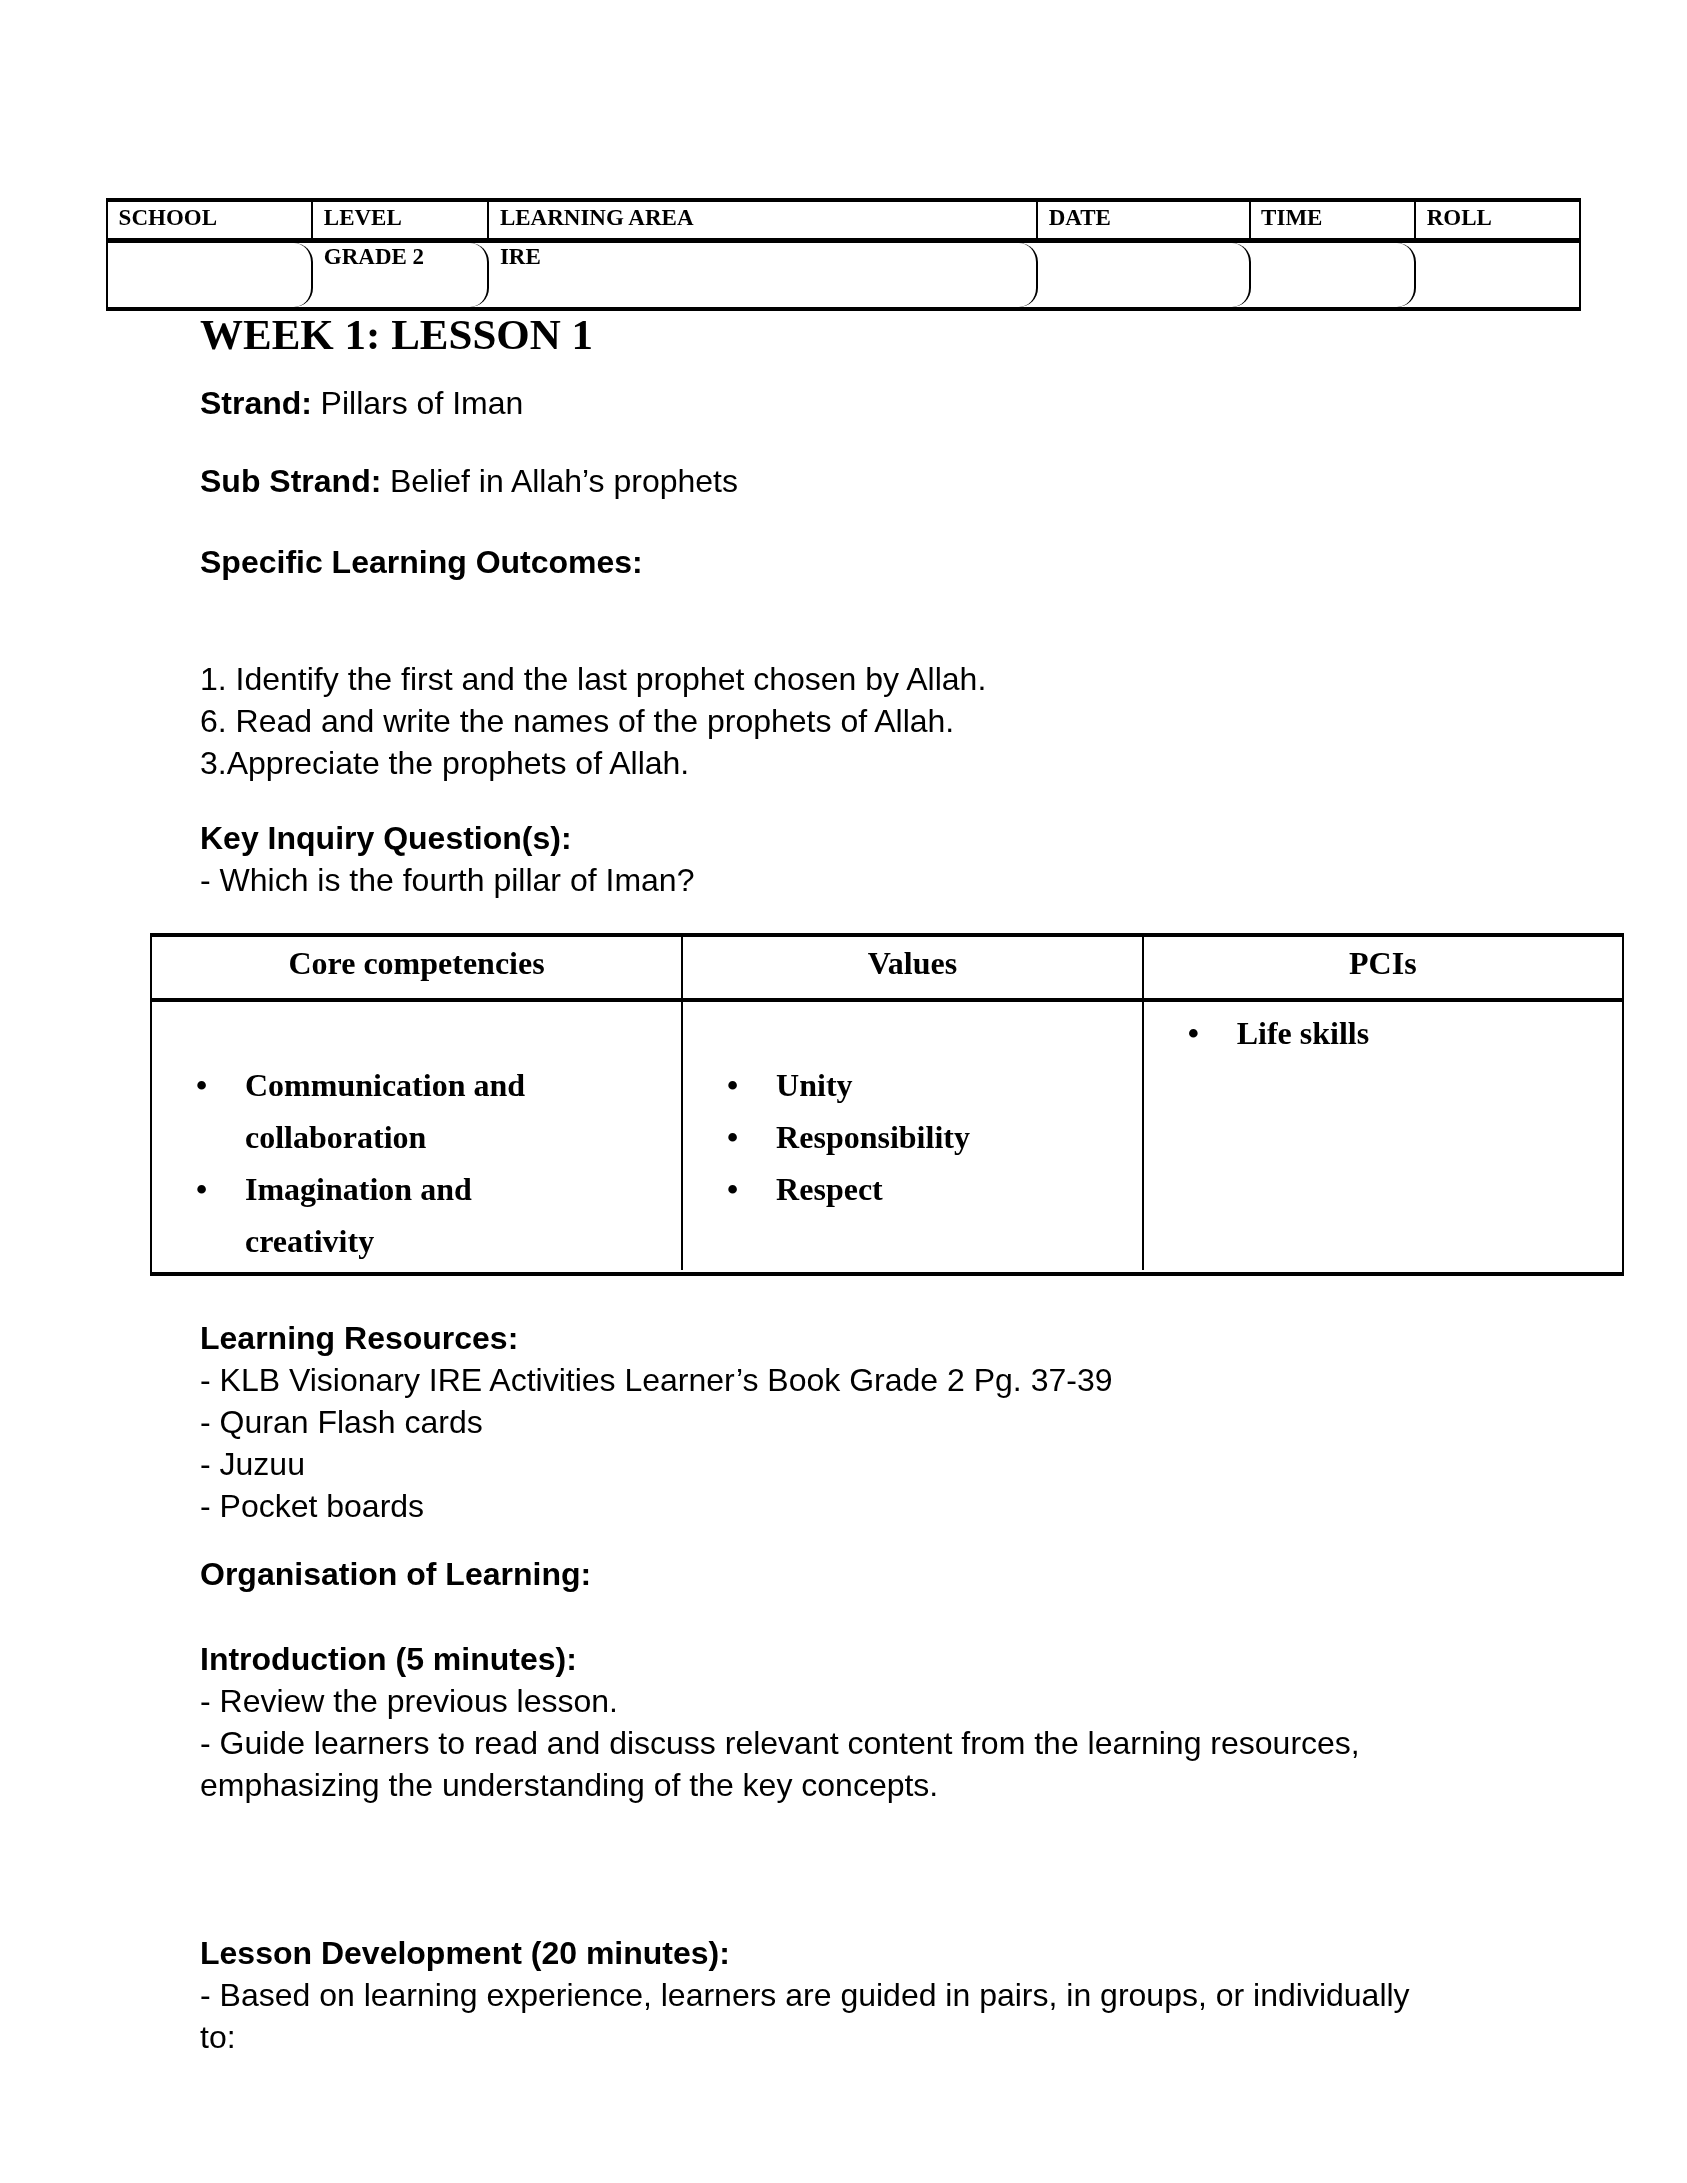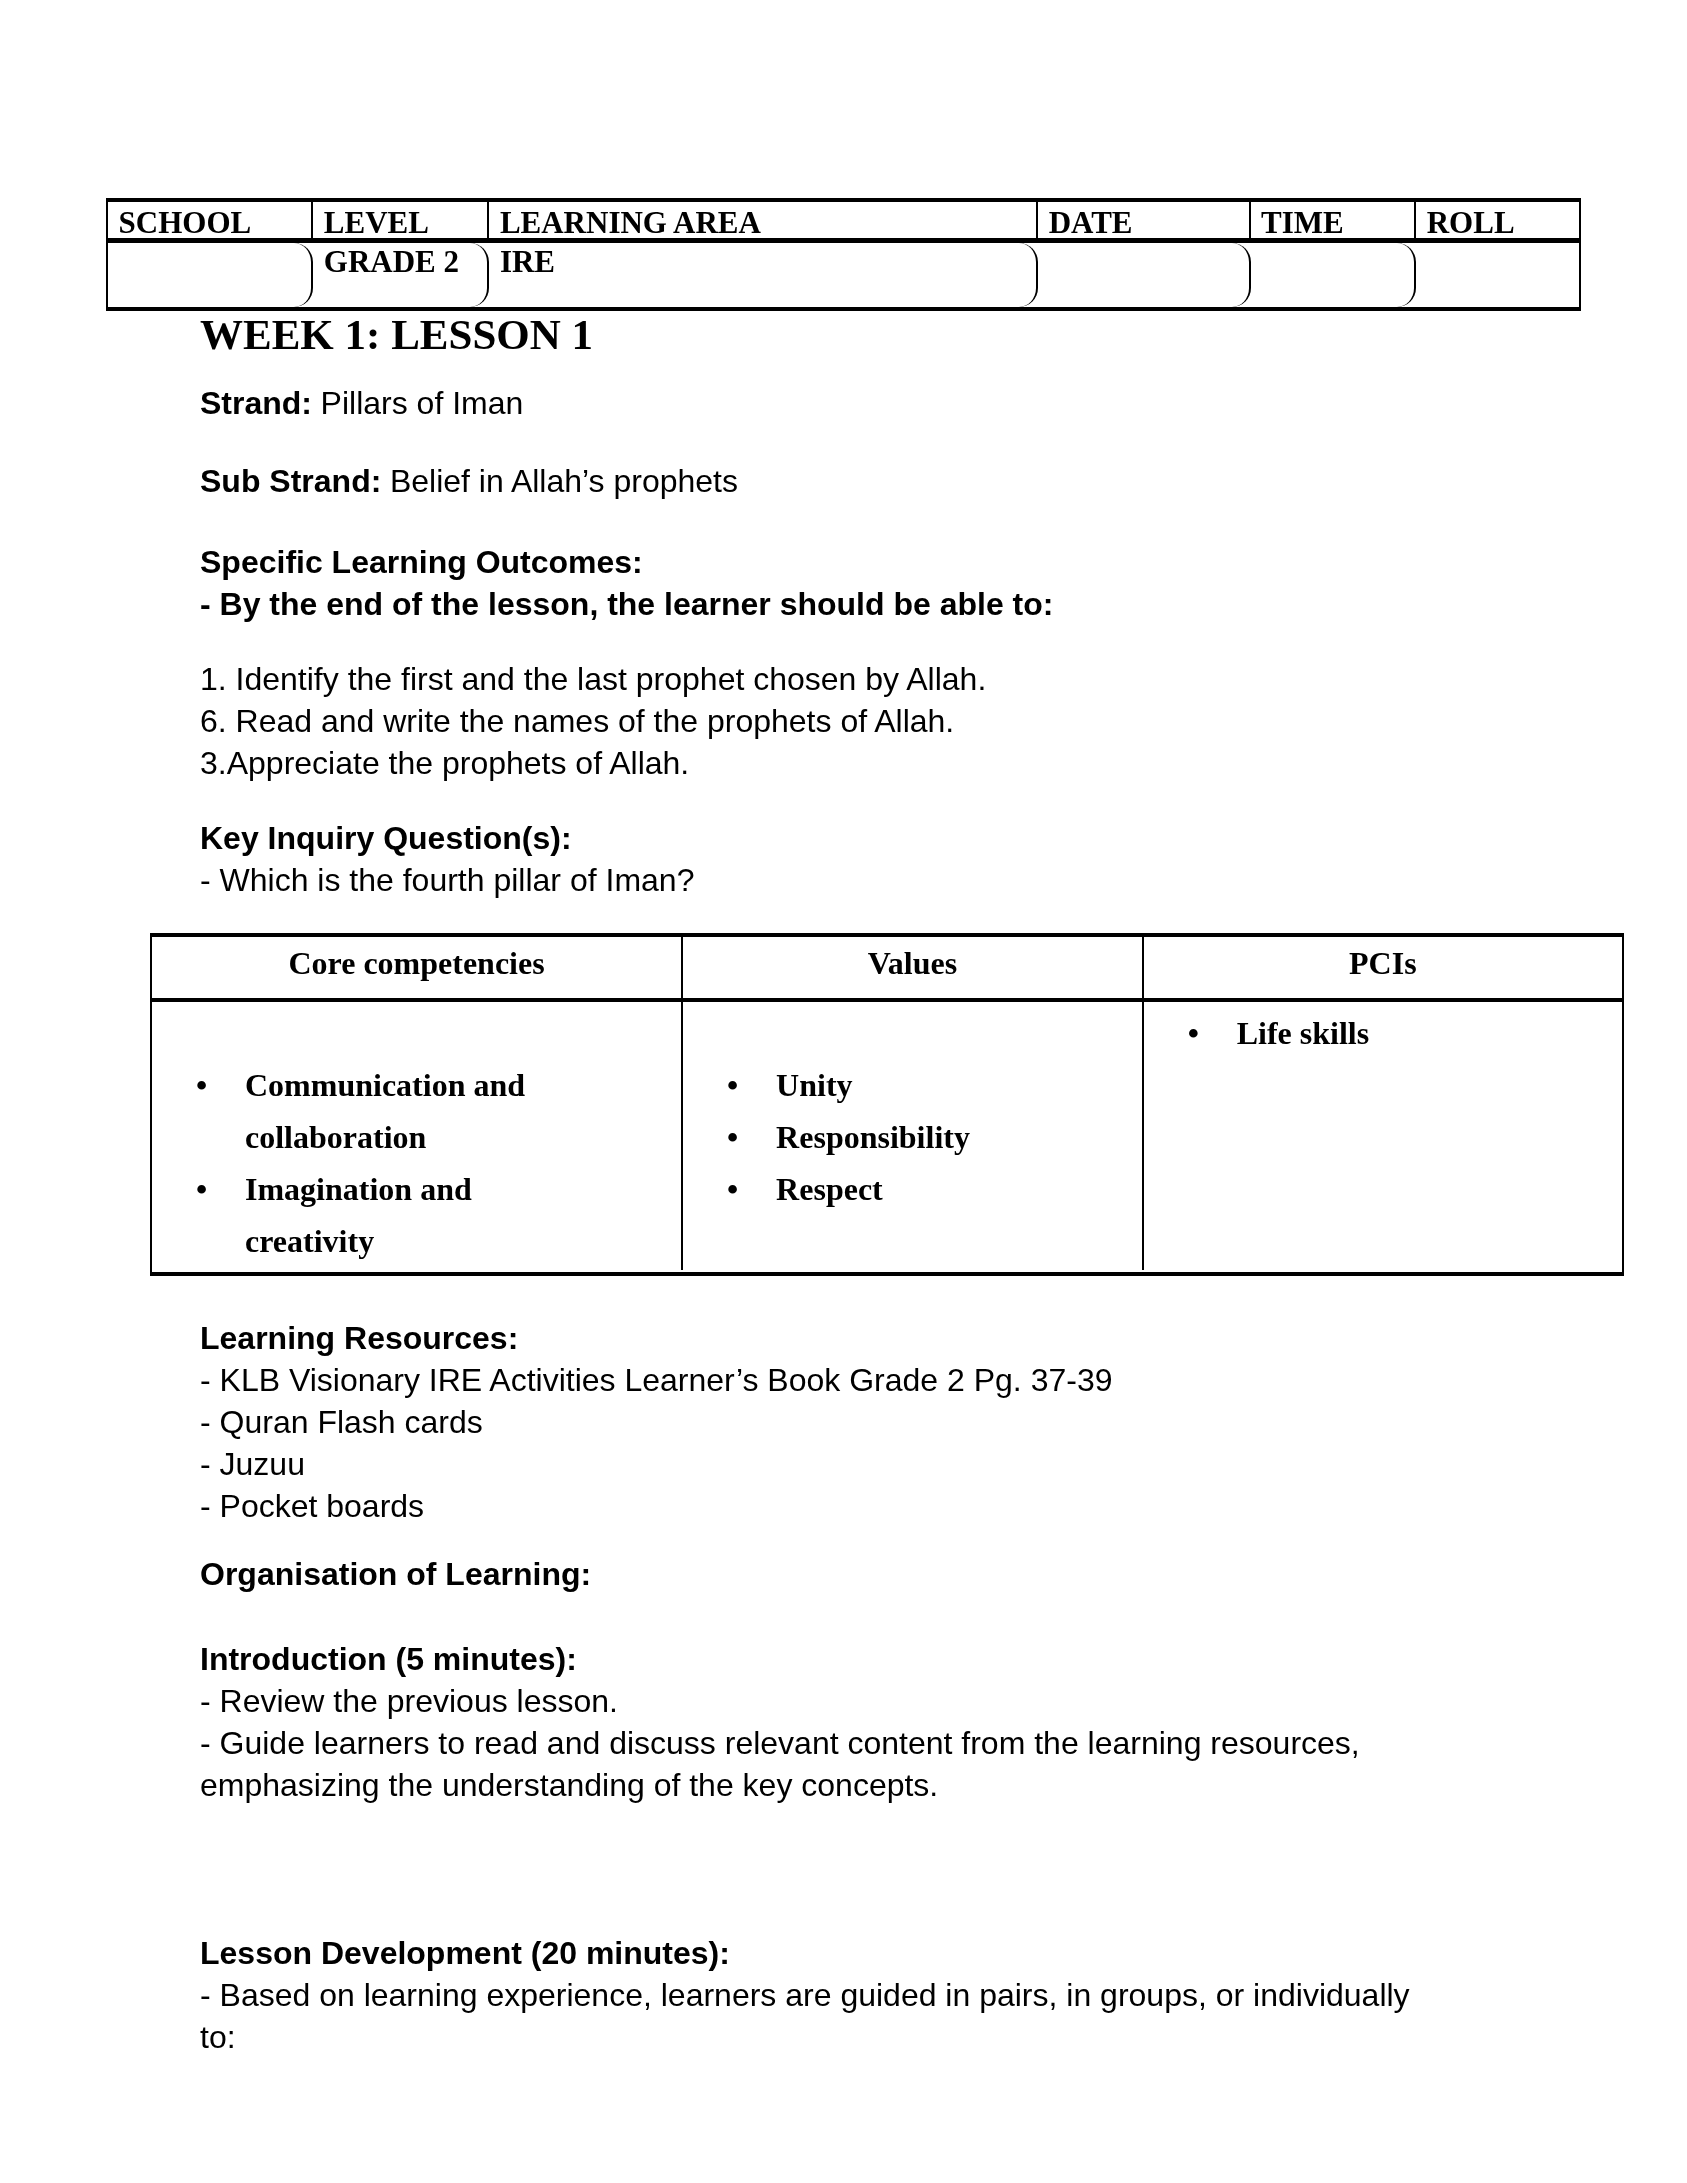--- a/index.html
+++ b/index.html
@@ -11,21 +11,21 @@
     background:#ffffff;
     color:#000000;
     font-family:"Liberation Sans", sans-serif;
     overflow:hidden;
   }
 
   
   .t1 {
     position:absolute; left:106px; top:198px; width:1475px;
     border:2.6px solid #000; border-top-width:4.6px; border-bottom-width:4.6px;
-    font-family:"Liberation Serif", serif; font-weight:bold; font-size:31px;
+    font-family:"Liberation Serif", serif; font-weight:bold; font-size:23px;
   }
   .t1-row { display:grid; grid-template-columns:13.95% 11.97% 37.31% 14.44% 11.26% 11.07%; }
   .t1-head { border-bottom:5.3px solid #000; height:41px; }
   .t1-body { height:64px; }
   .t1 .cell { border-right:2.6px solid #000; padding:3.3px 0 0 10.6px; overflow:hidden; white-space:nowrap; }
   .t1 .cell:last-child { border-right:none; }
   .t1-body .cell { padding-top:1px;border-radius:19px; }
 
   
   .para {
@@ -81,21 +81,20 @@
   <div class="para" style="top:382px">
     <span class="b lbl">Strand:</span><span>Pillars of Iman</span>
   </div>
 
   <div class="para" style="top:460px">
     <span class="b lbl">Sub Strand:</span><span>Belief in Allah’s prophets</span>
   </div>
 
   <div class="para b" style="top:541px">
     <div>Specific Learning Outcomes:</div>
-    <div>- By the end of the lesson, the learner should be able to:</div>
   </div>
 
   <div class="para" style="top:658px">
     <div>1. Identify the first and the last prophet chosen by Allah.</div>
     <div>6. Read and write the names of the prophets of Allah.</div>
     <div>3.Appreciate the prophets of Allah.</div>
   </div>
 
   <div class="para" style="top:817px">
     <div class="b">Key Inquiry Question(s):</div>

